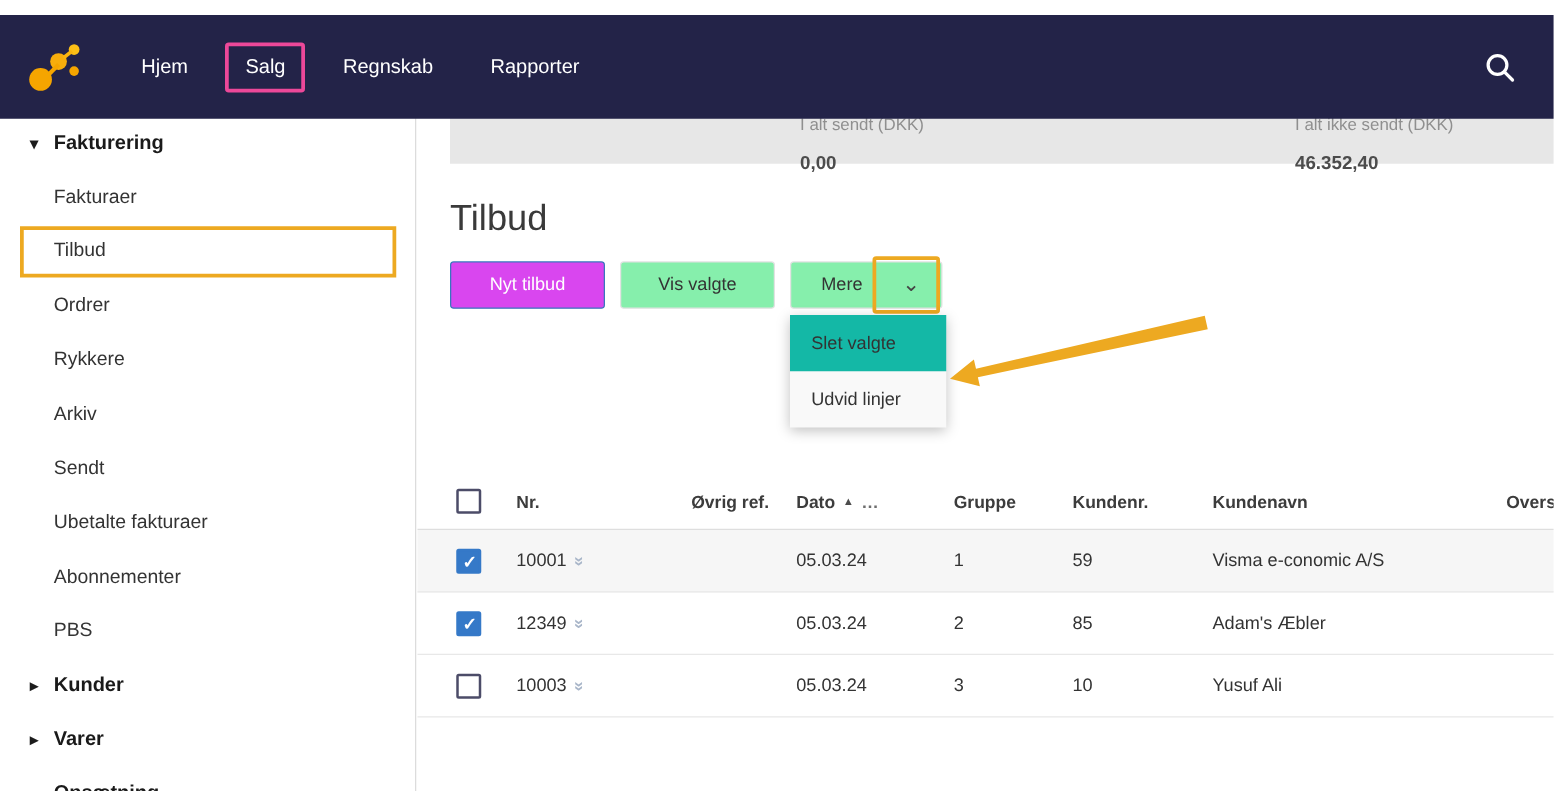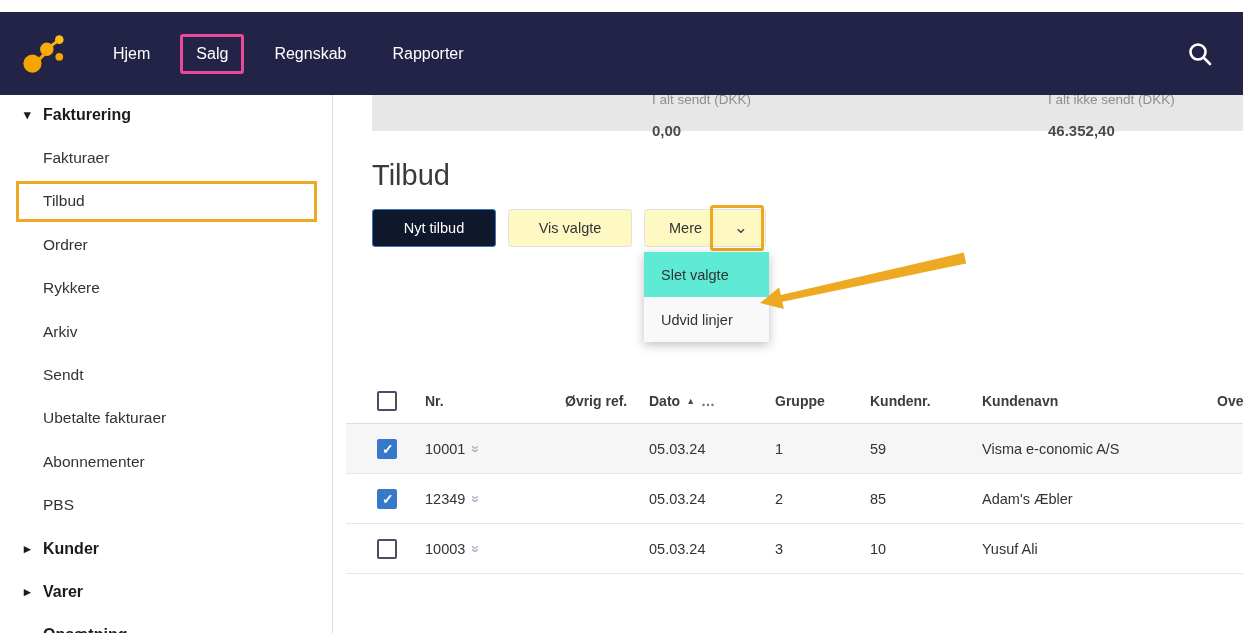--- a/index.html
+++ b/index.html
@@ -20,49 +20,49 @@
   .sidebar { position:absolute; top:83px; left:0; width:333px; bottom:0;
              background:#fff; border-right:1px solid #dcdcdc; padding-top:10px; z-index:2; }
   .side-item { height:43.4px; display:flex; align-items:center; position:relative;
                font-size:15.5px; color:#333; padding-left:43px; cursor:pointer; }
   .side-item .caret { position:absolute; left:24px; font-size:13px; color:#1c1c1c; }
   .side-item.group { font-weight:bold; font-size:16px; color:#1a1a1a; }
   .annot-outline { position:absolute; left:16px; right:15px; top:1px; bottom:1px;
                    border:3px solid #eda921; pointer-events:none; }
 
   
-  .main { position:absolute; left:334px; top:83px; right:0; bottom:0; background:#fff;padding-left:12px; }
+  .main { position:absolute; left:334px; top:83px; right:0; bottom:0; background:#fff; }
 
   .summary { margin:5px 0 0 26px; height:43px; background:#e7e7e7; position:relative; }
   .sum-group { position:absolute; top:4px; }
   .sum-sent { left:280px; }
   .sum-notsent { left:676px; }
   .sum-label { font-size:13.5px; color:#8f8f8f; }
   .sum-value { font-size:15px; color:#4c4c4c; font-weight:bold; margin-top:15px; }
 
   .page-title { margin:28px 0 0 26px; font-size:29px; color:#3a3a3a; font-weight:400; }
 
   .toolbar { position:relative; margin:17px 0 0 26px; height:38px; }
   .btn { position:absolute; top:0; height:38px; border-radius:3px; font-size:14.5px;
          display:flex; align-items:center; justify-content:center; cursor:pointer; }
-  .btn-primary { left:0; width:124px; background:#0f172a; color:#fff;
+  .btn-primary { left:0; width:124px; background:#d946ef; color:#fff;
                  border:1px solid #3a76be; }
-  .btn-default { background:#fef9c3; color:#333; border:1px solid #e2e2e2; }
+  .btn-default { background:#86efac; color:#333; border:1px solid #e2e2e2; }
   .btn-show { left:136px; width:124px; }
   .btn-more { left:272px; width:122px; justify-content:flex-start; padding-left:24px; }
   .btn-more .chev { position:absolute; right:17px; font-size:17px; color:#444;
                     line-height:10px; }
   .chev-annot { position:absolute; left:338px; top:-4px; width:54px; height:46px;
                 border:3px solid #eda921; border-radius:3px; pointer-events:none; }
 
   .menu { position:absolute; left:272px; top:43px; width:125px; background:#f9f9f9;
           box-shadow:0 3px 10px rgba(0,0,0,0.25); z-index:6; }
   .menu-item { height:45px; display:flex; align-items:center; padding-left:17px;
                font-size:14.5px; color:#333; cursor:pointer; }
-  .menu-item.hl { background:#5eead4; }
+  .menu-item.hl { background:#14b8a6; }
 
   
   .table { margin-top:132px; }
   .thead, .trow { display:grid;
       grid-template-columns:53px 140px 84px 126px 95px 112px 235px 1fr;
       align-items:center; padding-left:26px; }
   .thead { height:45px; font-weight:bold; font-size:14px; color:#3c3c3c;
            border-bottom:1px solid #dedede; }
   .trow { height:50px; font-size:14.5px; color:#333; border-bottom:1px solid #e8e8e8; }
   .trow.shaded { background:#f6f6f6; }

